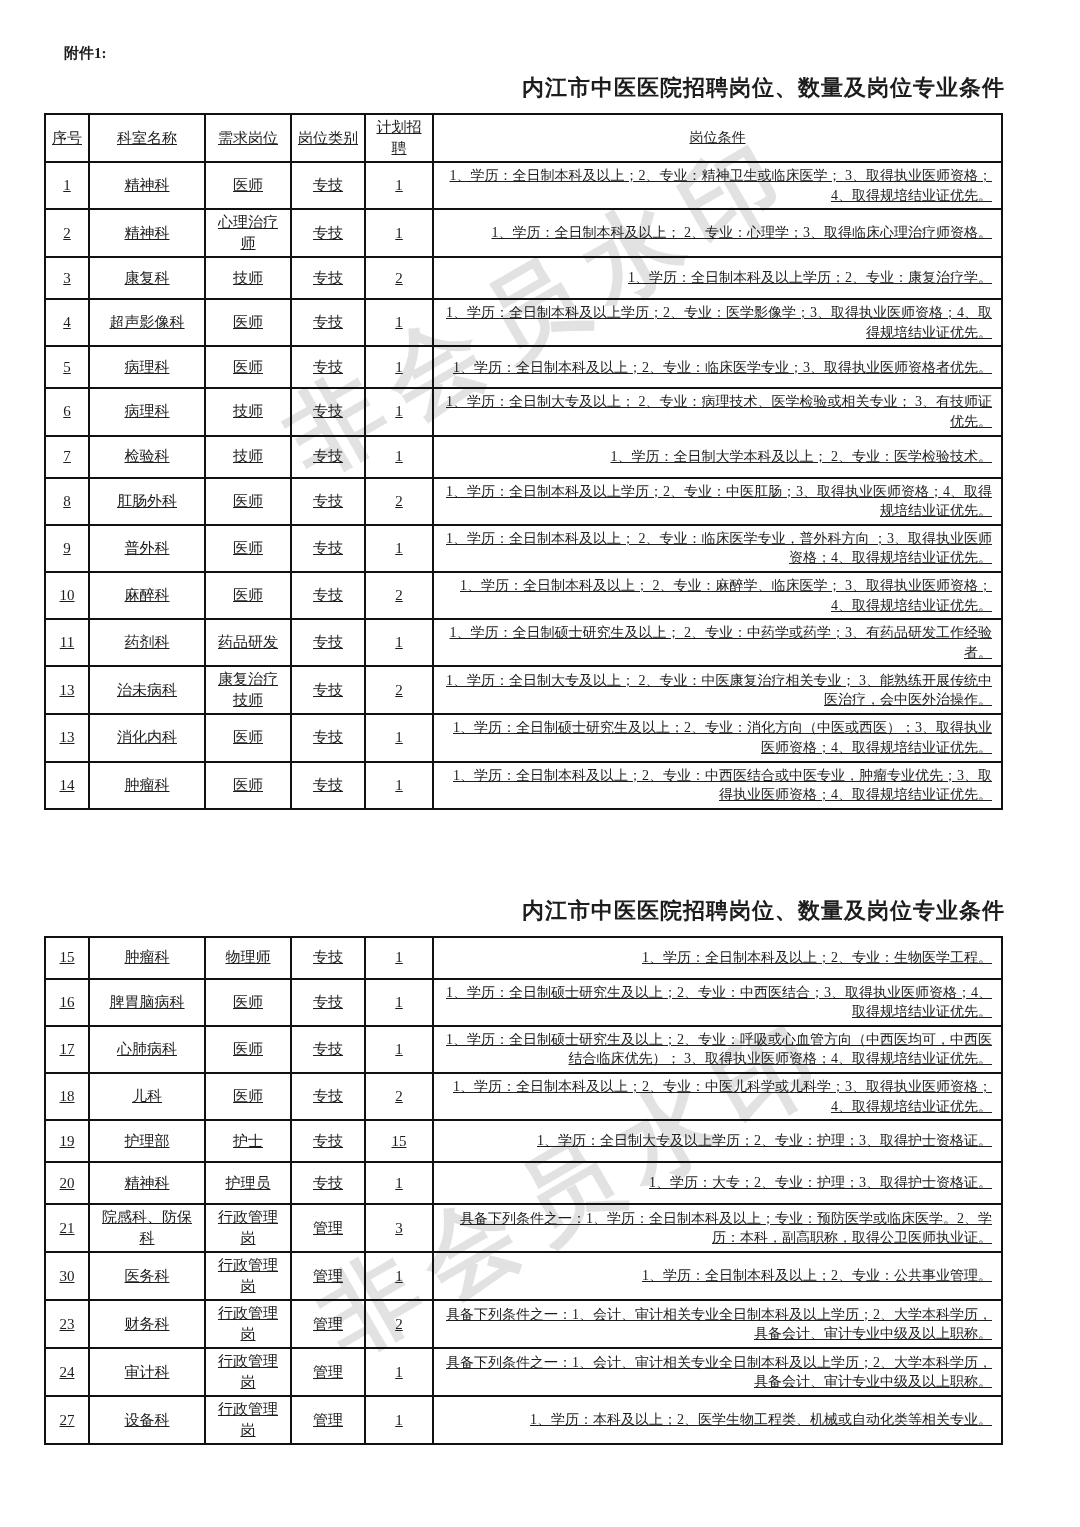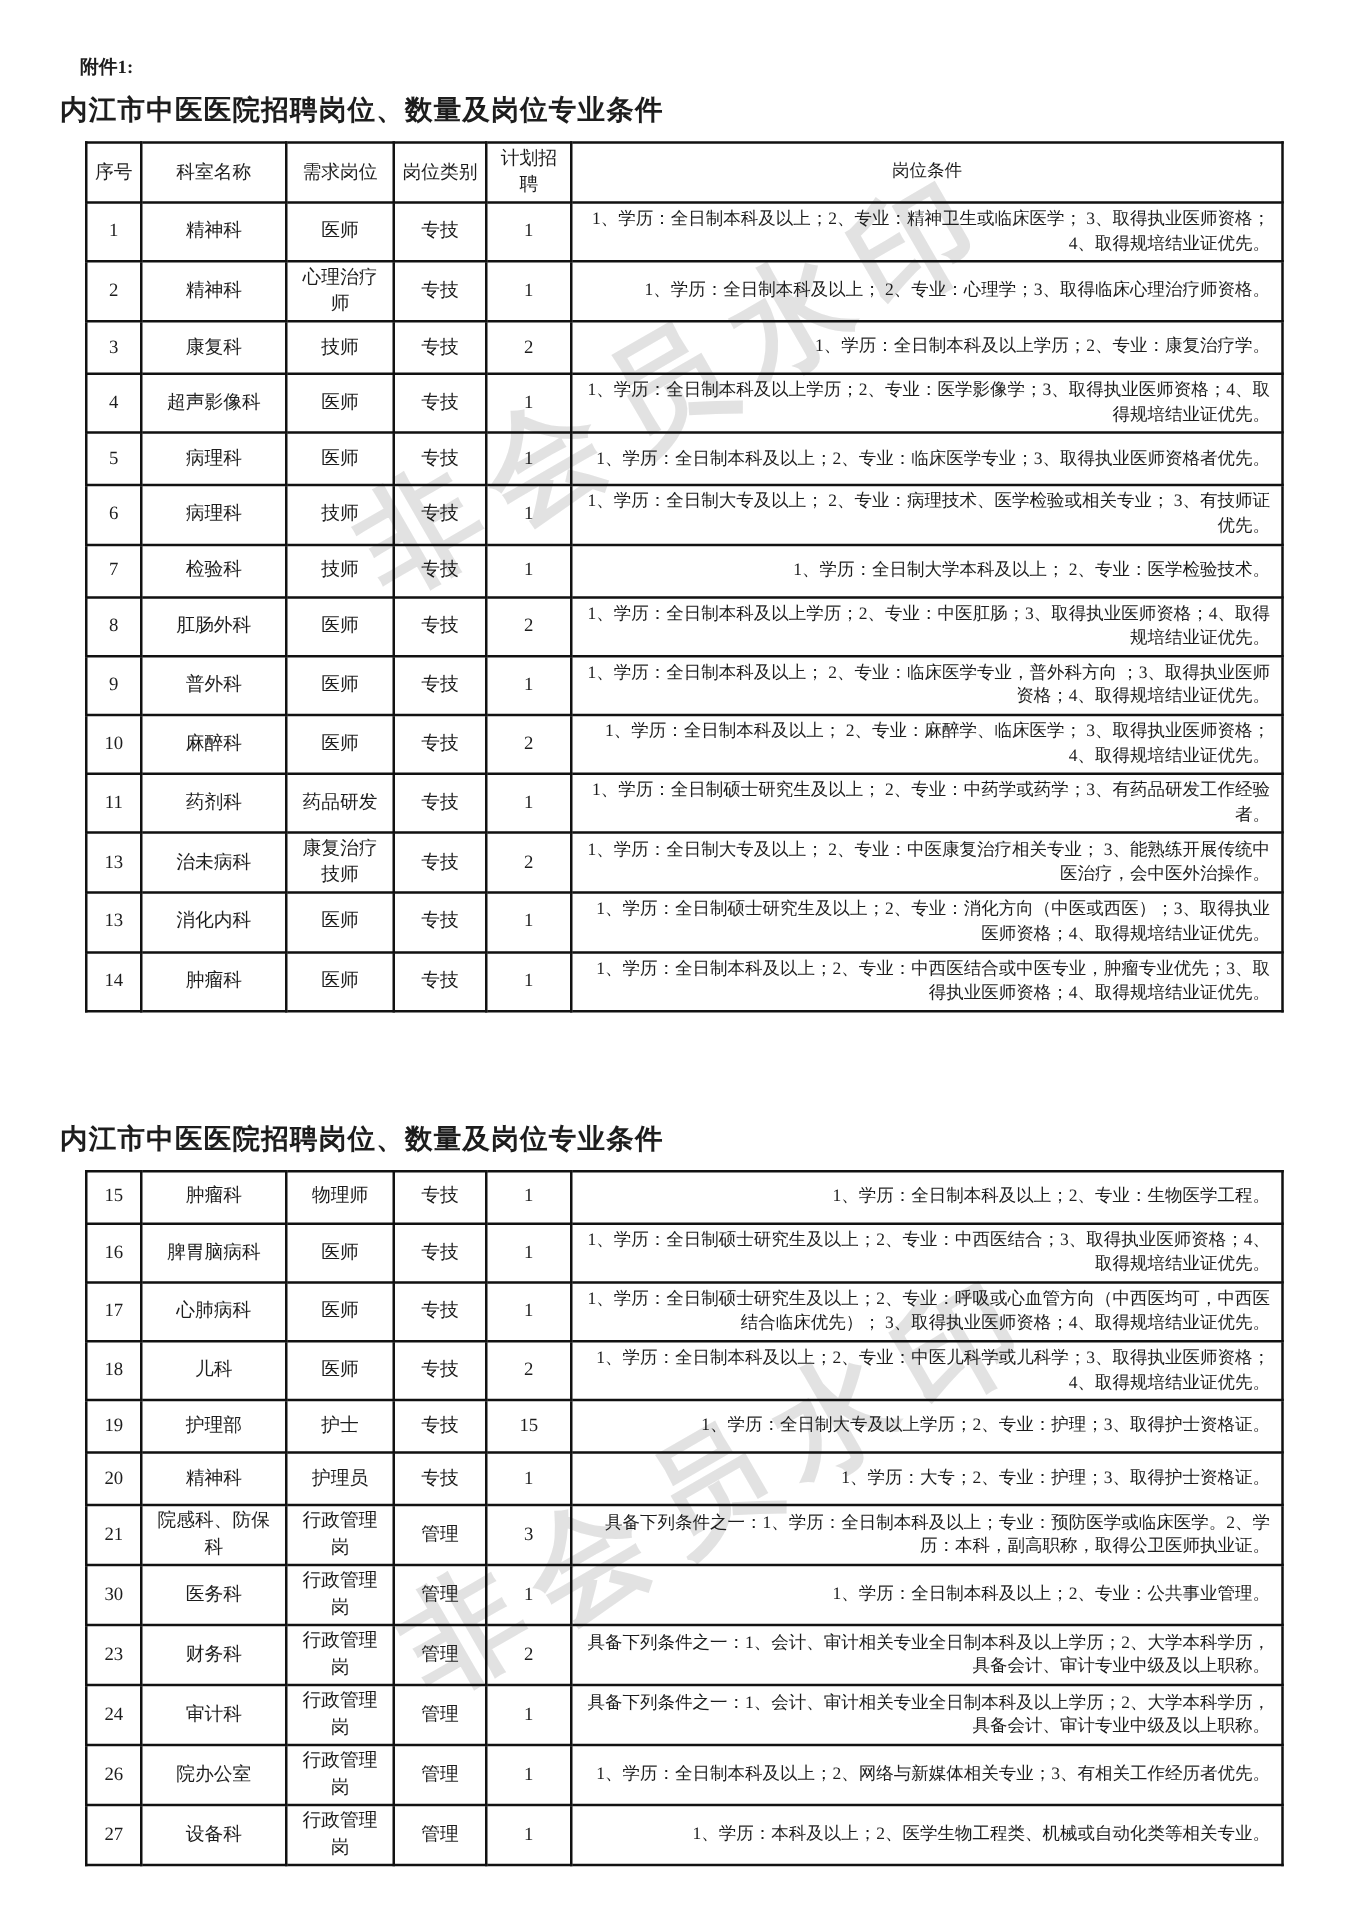--- a/index.html
+++ b/index.html
@@ -29,32 +29,33 @@
   #wm2{left:330px;top:1265px;}
   .sheet{position:relative;z-index:1;}
   .attachment{
     font-size:15px;
     font-weight:bold;
     margin:44px 0 10px 64px;
   }
   .doc-title{
     width:957px;
     margin:4px 0 10px 48px;
-    text-align:left;
+    text-align:right;
     font-size:22px;
     font-weight:bold;
     letter-spacing:1px;
   }
   .doc-title.second{margin-top:86px;}
   table{
     border-collapse:collapse;
     table-layout:fixed;
     width:957px;
-    margin-left:68px;
+    margin-left:44px;
     background:transparent;
+    text-decoration:underline;
   }
   th,td{
     border:2px solid #111111;
     padding:2px 6px;
     font-size:15px;
     font-weight:normal;
     line-height:1.4;
     text-align:center;
     vertical-align:middle;
     word-break:break-all;
@@ -301,28 +302,20 @@
         </tr>
         <tr>
           <td class="c-no">24</td>
           <td class="c-dept">审计科</td>
           <td class="c-position">行政管理岗</td>
           <td class="c-category">管理</td>
           <td class="c-count">1</td>
           <td class="c-requirement">具备下列条件之一：1、会计、审计相关专业全日制本科及以上学历；2、大学本科学历，具备会计、审计专业中级及以上职称。</td>
         </tr>
         <tr>
-          <td class="c-no">26</td>
-          <td class="c-dept">院办公室</td>
-          <td class="c-position">行政管理岗</td>
-          <td class="c-category">管理</td>
-          <td class="c-count">1</td>
-          <td class="c-requirement">1、学历：全日制本科及以上；2、网络与新媒体相关专业；3、有相关工作经历者优先。</td>
-        </tr>
-        <tr>
           <td class="c-no">27</td>
           <td class="c-dept">设备科</td>
           <td class="c-position">行政管理岗</td>
           <td class="c-category">管理</td>
           <td class="c-count">1</td>
           <td class="c-requirement">1、学历：本科及以上；2、医学生物工程类、机械或自动化类等相关专业。</td>
         </tr>
       </tbody>
 
   </table>

